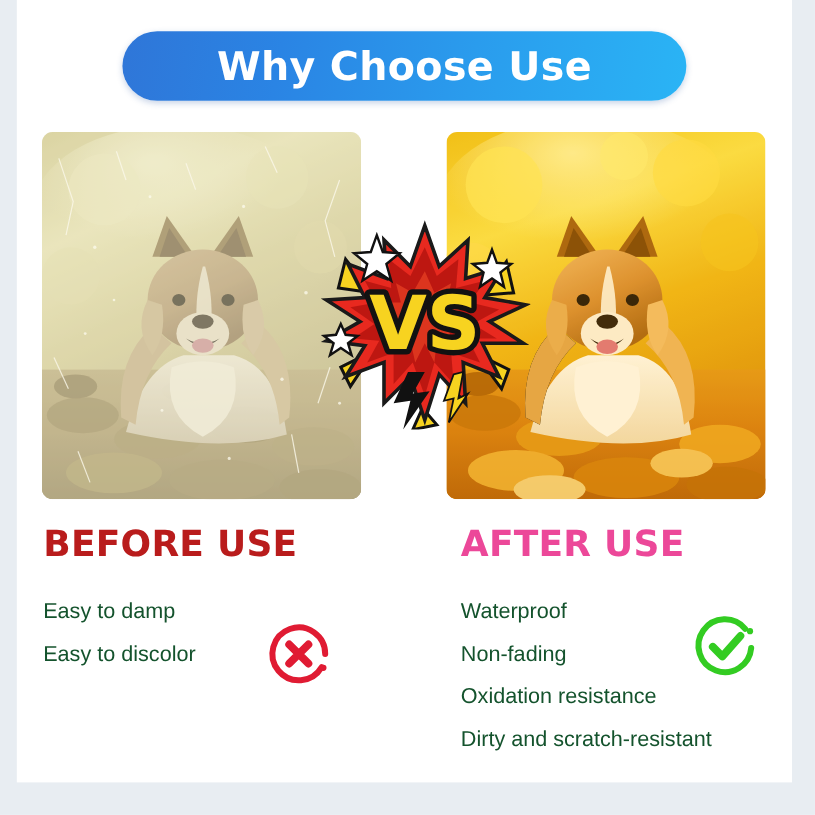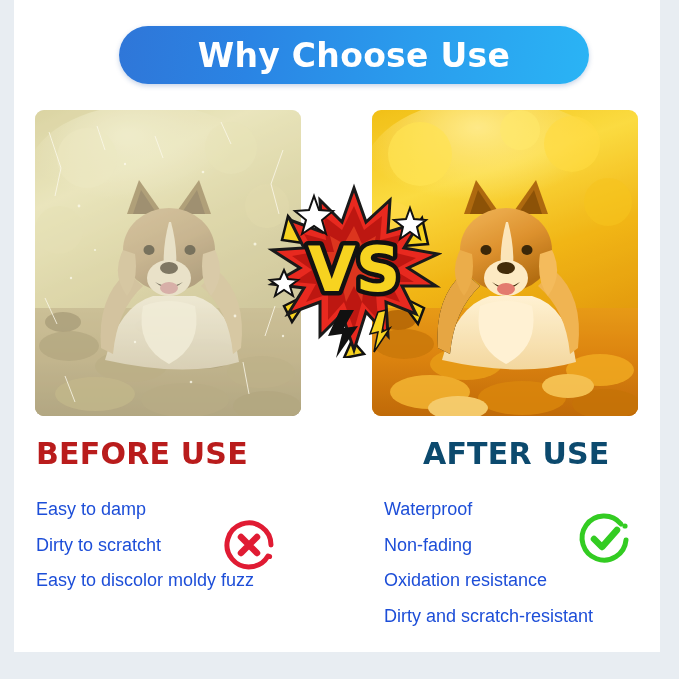--- a/index.html
+++ b/index.html
@@ -24,21 +24,21 @@
     left: 14px;
     top: 0px;
     width: 646px;
     height: 652px;
     background: #ffffff;
   }
 
   
   .banner-wrap {
     position: absolute;
-    left: 17px;
+    left: 0;
     top: 26px;
     width: 646px;
     display: flex;
     justify-content: center;
   }
   .banner {
     width: 470px;
     height: 58px;
     border-radius: 29px;
     background: linear-gradient(100deg, #2f76d8 0%, #2a84e4 28%, #2a9ced 62%, #2ab4f5 100%);
@@ -98,42 +98,42 @@
   }
   .heading {
     position: absolute;
     top: 0;
     font-size: 30px;
     font-weight: bold;
     letter-spacing: 0.2px;
     font-family: "DejaVu Sans", sans-serif;
   }
   .heading.before { left: 22px;  color: #b91c1c; }
-  .heading.after  { left: 370px; color: #0c4a6e; margin-left: 39px; }
+  .heading.after  { left: 370px; color: #ec4899; }
 
   
   .lists {
     position: absolute;
     left: 0;
     top: 492px;
     width: 646px;
     height: 145px;
   }
   .list-col {
     position: absolute;
     top: 0;
     width: 310px;
   }
   .list-col.left  { left: 22px; }
   .list-col.right { left: 370px; }
 
   .feature-item {
     font-size: 18px;
     font-weight: normal;
-    color: #1d4ed8;
+    color: #14532d;
     line-height: 35.5px;
     height: 35.5px;
     white-space: nowrap;
     font-family: "Liberation Sans", sans-serif;
   }
 
   
   .status-icon {
     position: absolute;
     width: 66px;
@@ -386,22 +386,21 @@
     </div>
 
     <div class="headings">
       <div class="heading before">BEFORE USE</div>
       <div class="heading after">AFTER USE</div>
     </div>
 
     <div class="lists">
       <div class="list-col left">
         <div class="feature-item">Easy to damp</div>
-        <div class="feature-item">Dirty to scratcht</div>
-        <div class="feature-item">Easy to discolor moldy fuzz</div>
+        <div class="feature-item">Easy to discolor</div>
       </div>
       <div class="list-col right">
         <div class="feature-item">Waterproof</div>
         <div class="feature-item">Non-fading</div>
         <div class="feature-item">Oxidation resistance</div>
         <div class="feature-item">Dirty and scratch-resistant</div>
       </div>
     </div>
 
     <div class="status-icon cross">

